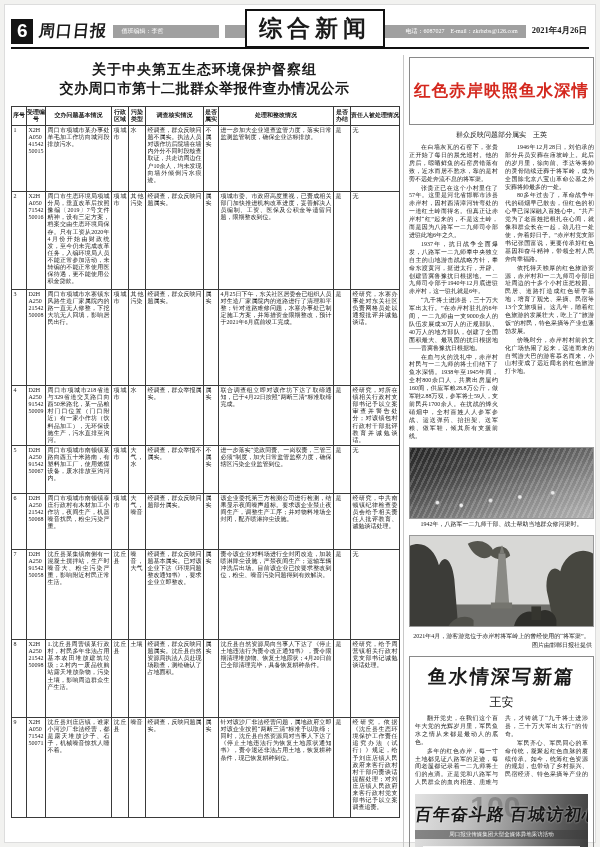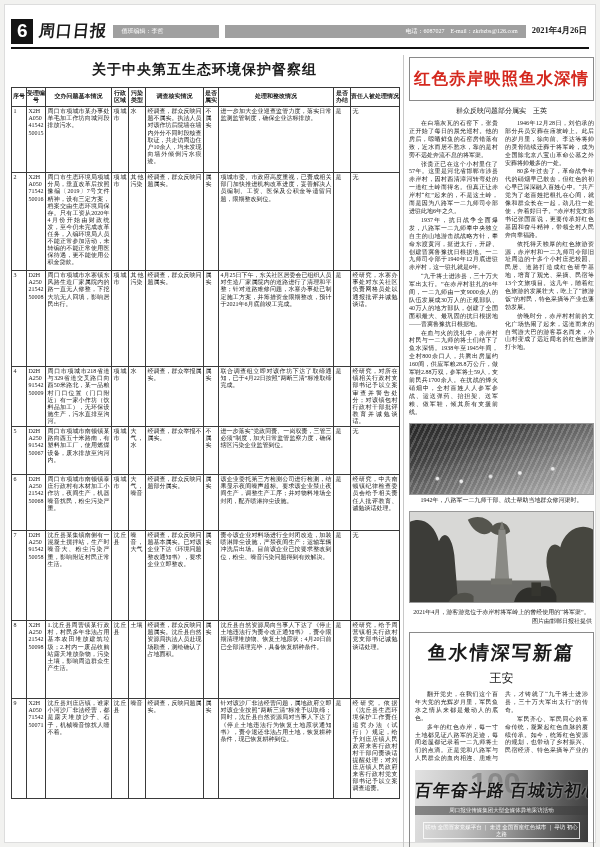--- a/index.html
+++ b/index.html
@@ -33,21 +33,21 @@
   table.cmp th { font-weight:bold; text-align:center; vertical-align:middle; line-height:1.2; padding:2px 0; }
   td.c-mid { text-align:center; vertical-align:middle; }
   tbody tr:nth-child(1){ height:66px; } tbody tr:nth-child(2){ height:98px; }
   tbody tr:nth-child(3){ height:96px; } tbody tr:nth-child(4){ height:60px; }
   tbody tr:nth-child(5){ height:48px; } tbody tr:nth-child(6){ height:56px; }
   tbody tr:nth-child(7){ height:90px; } tbody tr:nth-child(8){ height:78px; }
   tbody tr:nth-child(9){ height:100px; }
   .continued { text-align:right; font-size:7px; margin-top:3px; padding-right:4px; }
 
   
-  .a1-titlebox { border:1px solid #8a8a8a; padding:10px 4px; text-align:center; margin-top:2px; }
+  .a1-titlebox { border:1px solid #8a8a8a; padding:22px 4px; text-align:center; margin-top:2px; }
   .a1-title { color:#d4281e; font-size:16.5px; font-weight:bold; letter-spacing:1px; white-space:nowrap; }
   .byline { text-align:center; font-size:7px; margin:5px 0 4px 0; }
   .cols2 { column-count:2; column-gap:7px; column-rule:none; column-fill:auto; font-size:6px; line-height:1.32; text-align:justify; overflow:hidden; }
   .a1-cols { height:298px; }
   .cols2 p { text-indent:12px; margin-bottom:1px; }
   .photo1 { height:72px; margin-top:5px; border:1px solid #999;
     background:
       radial-gradient(circle at 15% 78%, #e8e8e8 1.2px, transparent 2.5px),
       radial-gradient(circle at 28% 82%, #ededed 1.2px, transparent 2.5px),
       radial-gradient(circle at 44% 75%, #e2e2e2 1.2px, transparent 2.5px),
@@ -76,29 +76,31 @@
 </style>
 </head>
 <body>
 
 <div class="page">
 
   <div class="hdr">
     <div class="pagenum">6</div>
     <div class="masthead">周口日报</div>
     <div class="graybar gb1">值班编辑：李哲</div>
+    <div class="secbox">综合新闻</div>
     <div class="graybar gb2" style="padding-left:180px;">电话：6087027　E-mail：zkrbzbs@126.com</div>
     <div class="hdr-date">2021年4月26日</div>
   </div>
 
   <div class="main">
 
     <div class="leftcol">
       <div class="headline">
         <div class="l1">关于中央第五生态环境保护督察组</div>
+        <div class="l2">交办周口市第十二批群众举报件查办情况公示</div>
       </div>
 
       <table class="cmp">
         <colgroup>
           <col style="width:15px">
             <col style="width:19px">
             <col style="width:66px">
           <col style="width:17px">
             <col style="width:17px">
             <col style="width:58px">

